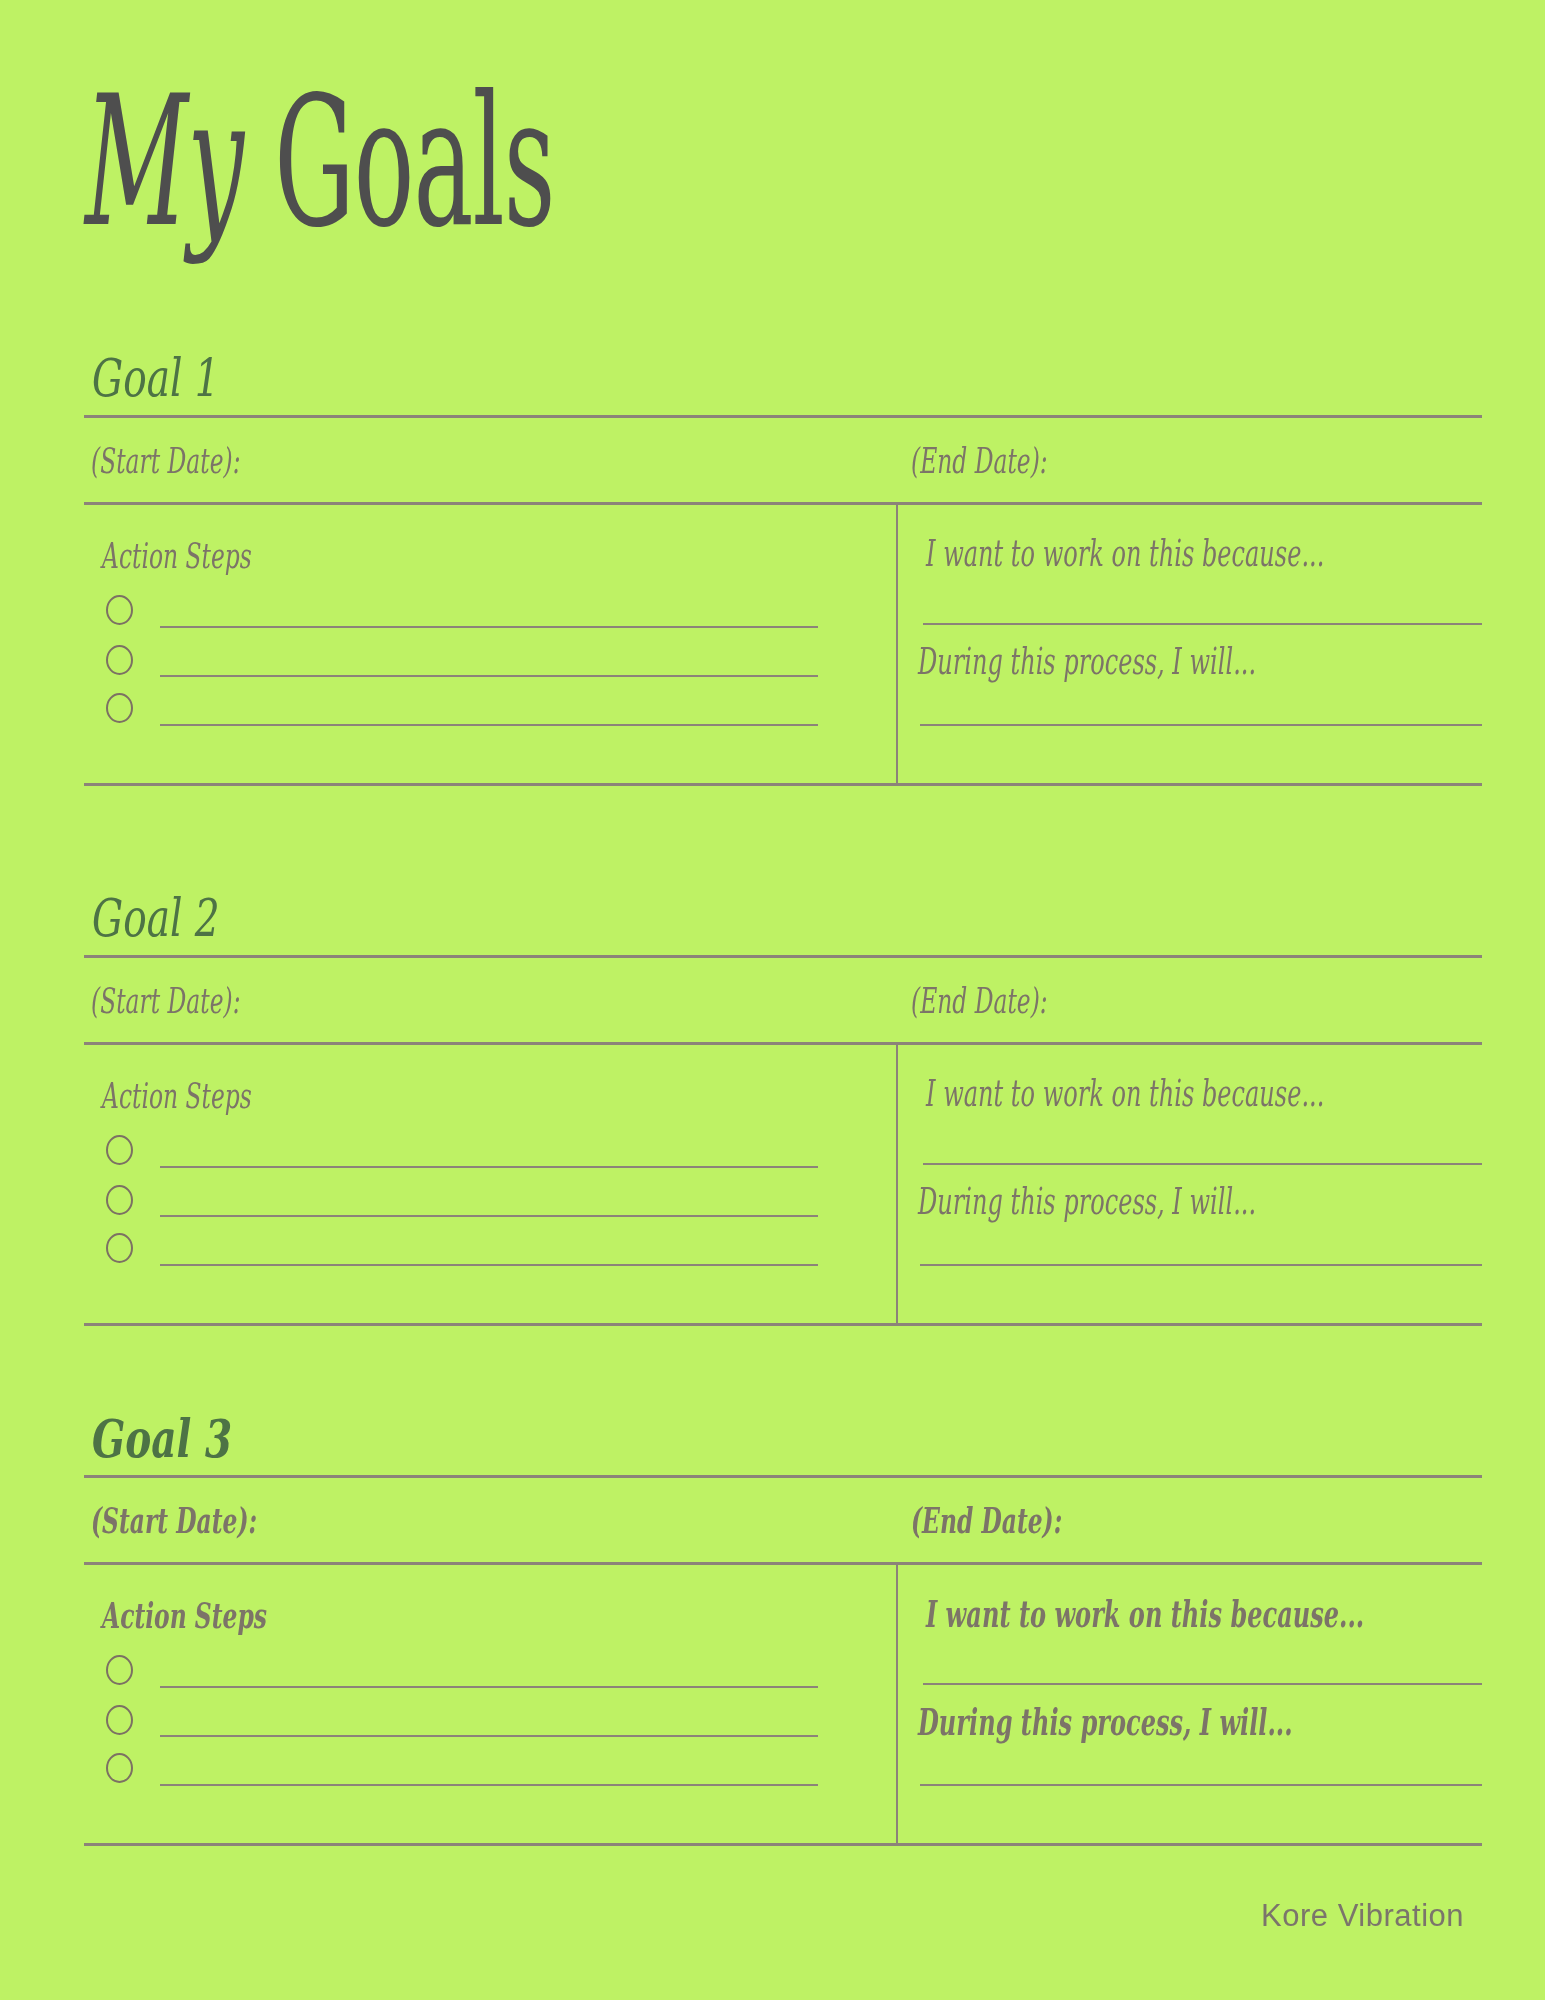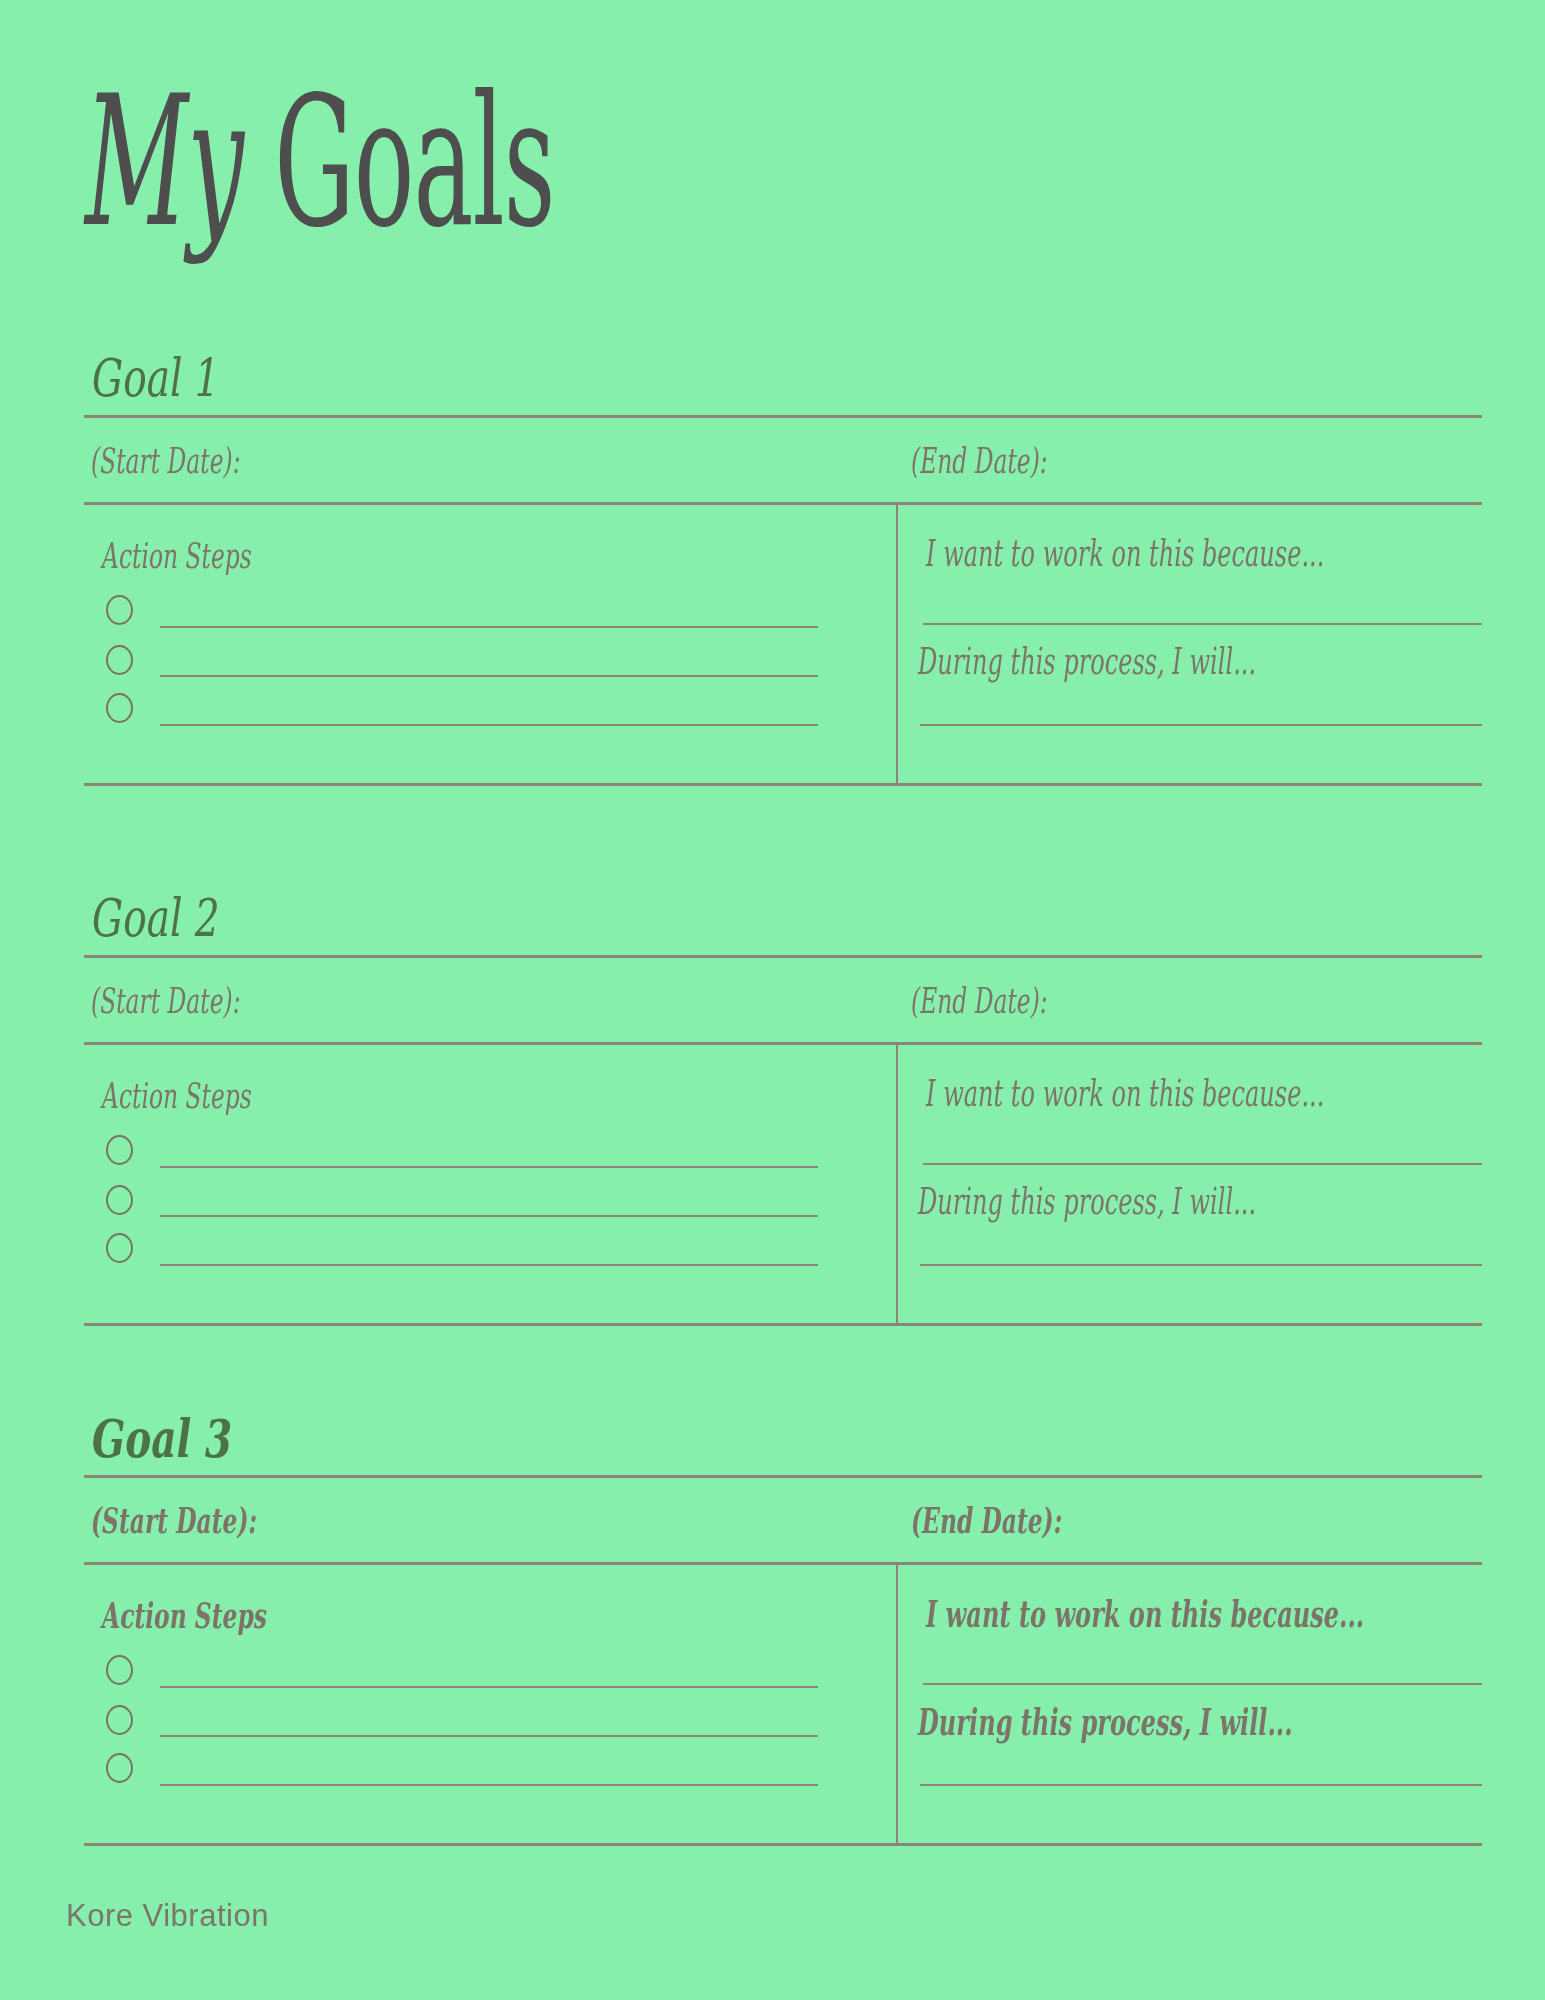--- a/index.html
+++ b/index.html
@@ -1,19 +1,19 @@
 <!DOCTYPE html>
 <html><head>
 <meta charset="utf-8">
 <style>
   html,body{margin:0;padding:0;background:#ffffff;}
   .sheet{
     position:relative;
     width:1545px;height:2000px;
-    background:#86efac;
+    background:#bef264;
     overflow:hidden;
     font-family:"DejaVu Serif", serif;
   }
 
   
   .page-title{
     position:absolute;top:72px;left:85px;
     font-size:180px;line-height:1;
     color:#4e4e4e;
     white-space:nowrap;
@@ -75,20 +75,21 @@
   .write-line{position:absolute;background:#8c8379;height:2px;}
   .al1{top:275px;left:76px;width:658px;}
   .al2{top:324px;left:76px;width:658px;}
   .al3{top:373px;left:76px;width:658px;}
   .rl1{top:272px;left:839px;width:559px;}
   .rl2{top:373px;left:836px;width:562px;}
 
   
   .footer-brand{
     position:absolute;top:1897px;left:66px;width:1398px;
+    text-align:right;
     font-family:"Liberation Sans", sans-serif;
     font-size:31px;line-height:1.2;
     color:#7b756b;
     letter-spacing:0.5px;
   }
 </style>
 </head>
 <body>
 
 <div class="sheet">

